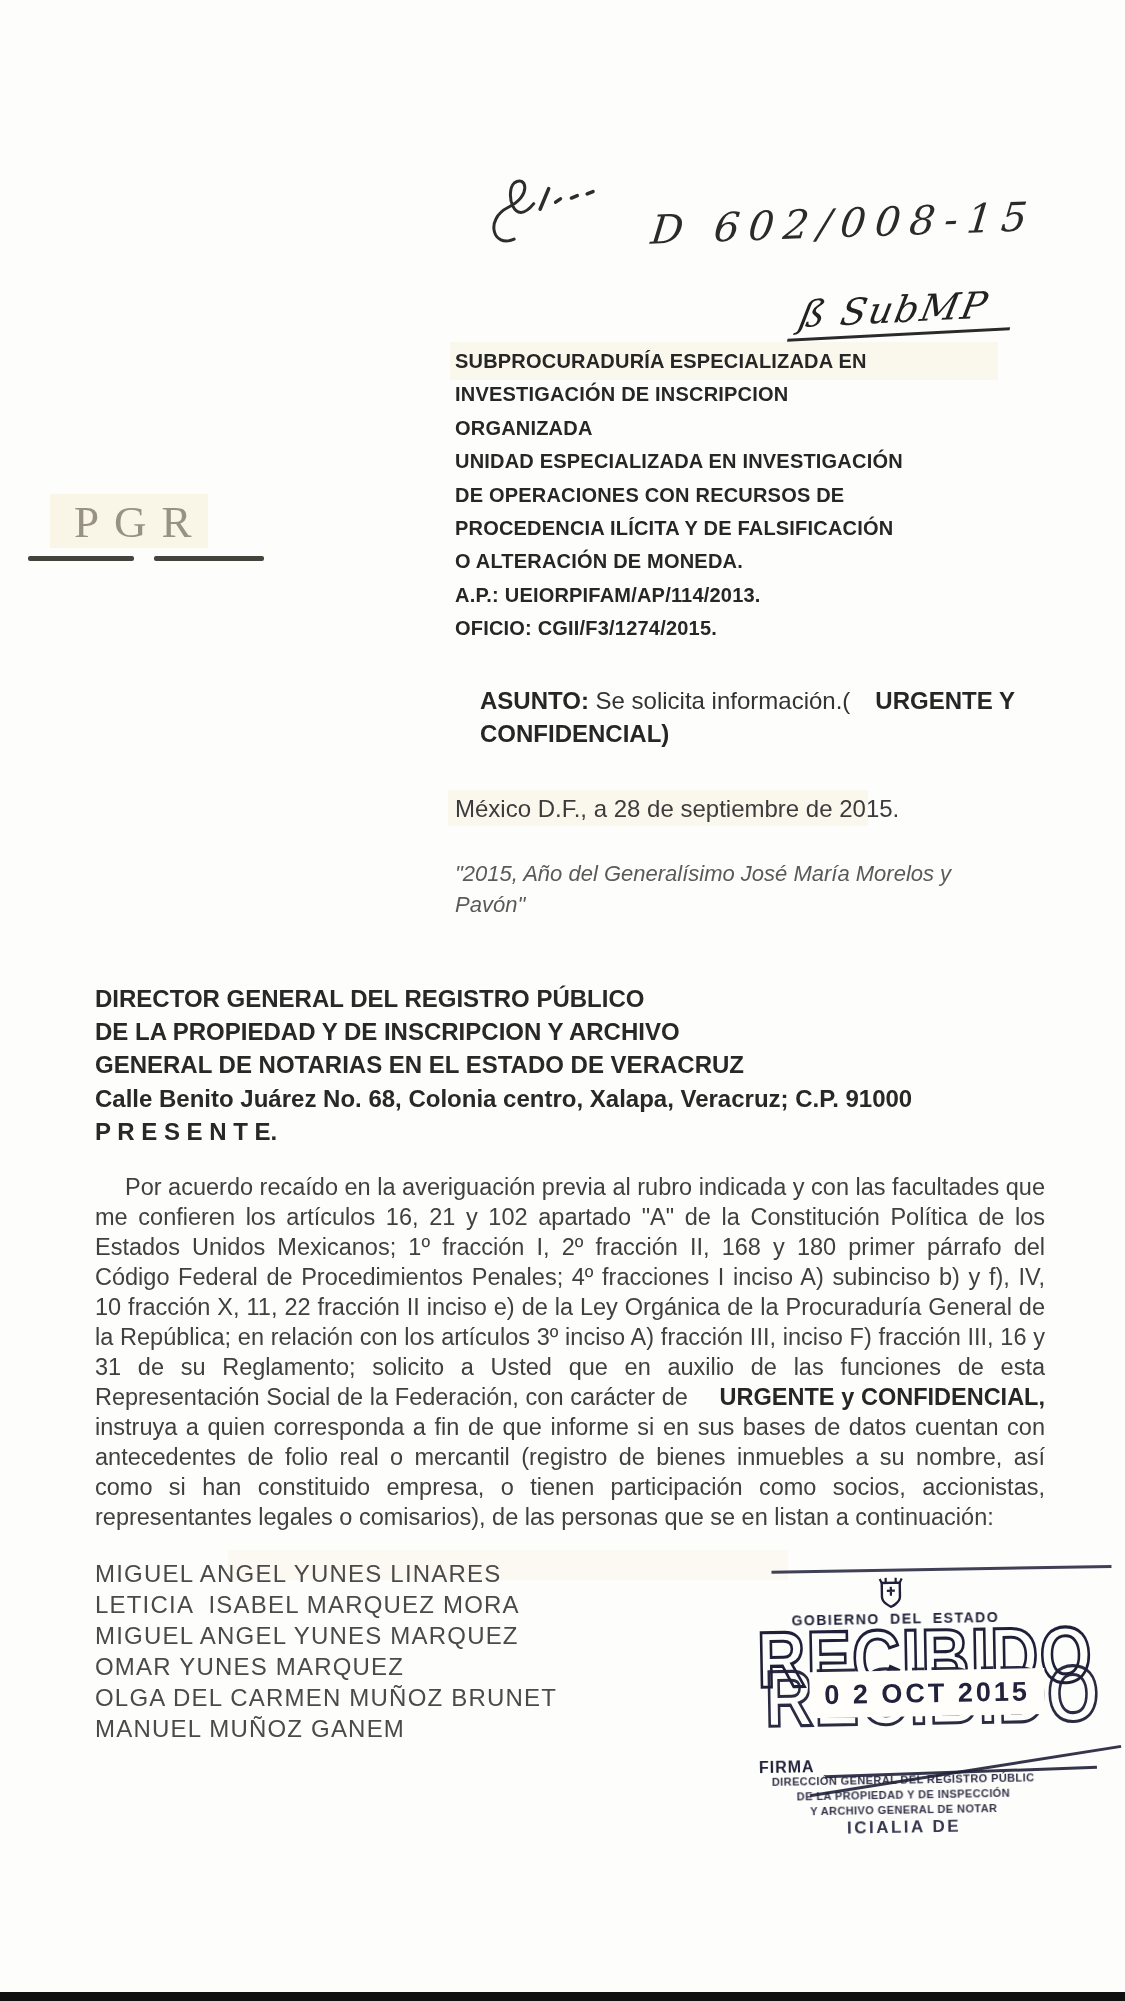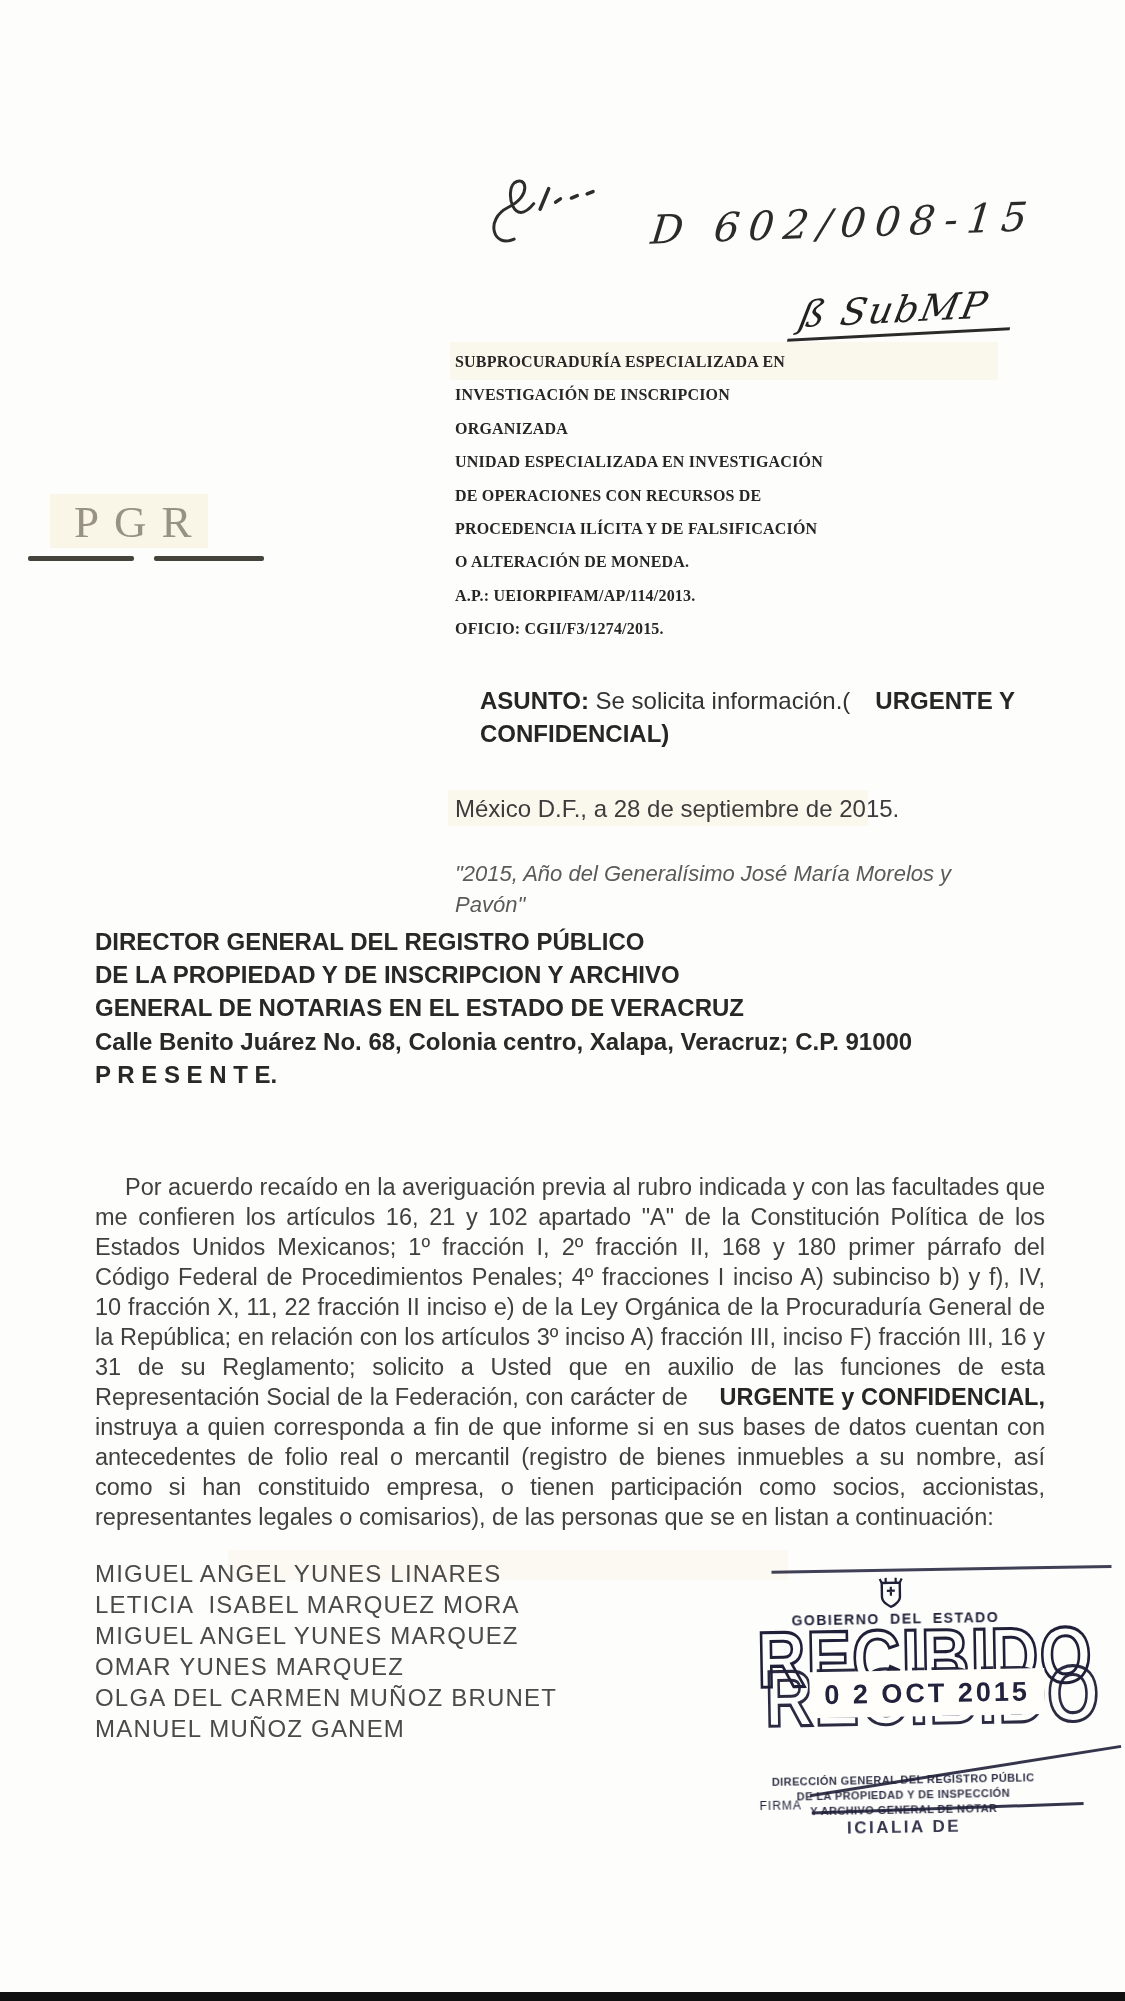--- a/index.html
+++ b/index.html
@@ -43,35 +43,35 @@
     font-family:"Liberation Serif", serif; font-size:45px; letter-spacing:15px;
     color:rgba(86,80,64,.6); filter:blur(.7px);
   }
   .pgr .bar { position:absolute; top:62px; height:5px; background:#45443c; border-radius:2px; }
   .bar-left  { left:0;    width:106px; }
   .bar-right { left:126px; width:110px; }
 
   
   .letterhead { position:absolute; left:455px; top:345px; width:580px; }
   .lh-line {
-    font-size:16px; font-weight:700; line-height:33.4px;
-    letter-spacing:.2px; color:#262626; white-space:nowrap;font-family:Liberation Serif, serif;
+    font-size:20px; font-weight:700; line-height:33.4px;
+    letter-spacing:.2px; color:#262626; white-space:nowrap;
   }
 
   .asunto { position:absolute; left:455px; top:684px; width:580px;
     font-size:24px; line-height:33px; color:#333; }
   .b { font-weight:700; color:#262626;margin-left:25px; }
 
   .date-line { position:absolute; left:455px; top:795px;
     font-size:24px; color:#3c3c3c; white-space:nowrap; }
 
   .motto { position:absolute; left:455px; top:858px; width:505px;
     font-size:22px; font-style:italic; color:#5a5a5a; line-height:31px; }
 
-  .addressee { position:absolute; left:95px; top:925px; }
+  .addressee { position:absolute; left:95px; top:982px; }
   .addr-line { font-size:24px; font-weight:700; line-height:33.2px;
     color:#282828; white-space:nowrap; }
 
   .body-par {
     position:absolute; left:95px; top:1172px; width:950px;
     font-size:23.5px; line-height:30px; text-align:justify;
     color:#404040; text-indent:30px;
   }
 
   .names { position:absolute; left:95px; top:1558px; }
@@ -93,21 +93,21 @@
     transform:scaleY(1.18); white-space:nowrap;
   }
   .r1 { left:6px;  top:60px; }
   .r2 { left:13px; top:99px; opacity:.95; }
   .stamp-datebox {
     position:absolute; left:58px; top:112px; width:235px; height:46px;
     background:#fffefb; z-index:3; display:flex; align-items:center; justify-content:center;
     font-size:27px; font-weight:700; letter-spacing:3px; color:#22223c;
   }
   .firma-row { position:absolute; top:198px; left:6px; display:flex; align-items:flex-end; }
-  .stamp-firma { font-size:12px; font-weight:400; letter-spacing:1px; filter:blur(.4px);margin-top:40px; }
+  .stamp-firma { font-size:16px; font-weight:700; letter-spacing:1px; filter:blur(.4px); }
   .firma-line { display:inline-block; width:272px; border-bottom:3px solid #1f1f38;
     margin-left:10px; transform:rotate(-1deg); opacity:.9; }
   .stamp-strike { position:absolute; top:212px; left:55px; width:315px;
     border-top:3px solid #1f1f38; transform:rotate(-8deg); opacity:.9; }
   .stamp-footer { position:absolute; top:214px; left:0; width:300px; text-align:center; }
   .sf-line { font-size:11px; font-weight:700; line-height:15px; color:#1f1f38;
     filter:blur(.45px); opacity:.92; letter-spacing:.4px; white-space:nowrap; }
   .sf-line:last-child { font-size:17px; letter-spacing:2.5px; margin-top:2px;
     color:#26263f; filter:blur(.5px); }
 

